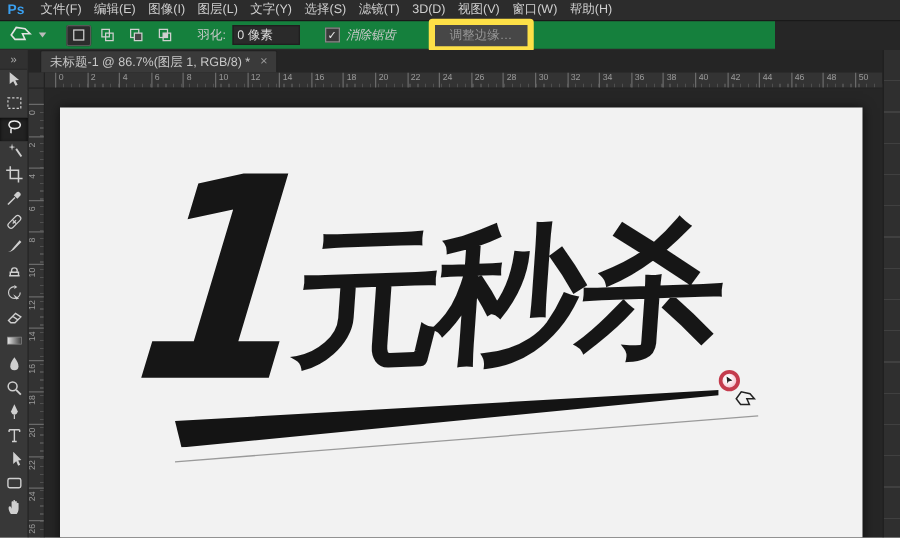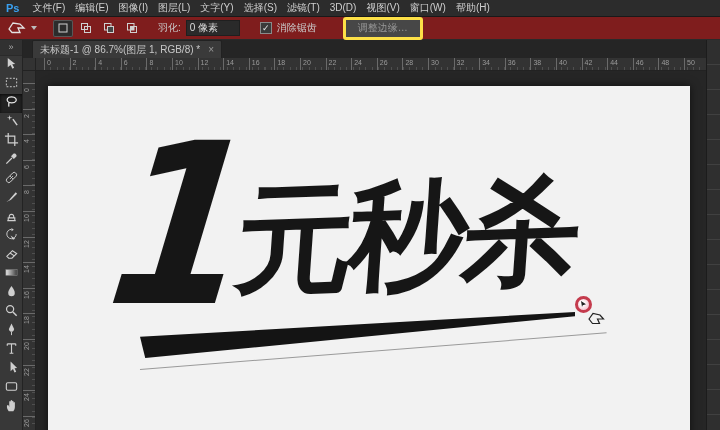--- a/index.html
+++ b/index.html
@@ -13,41 +13,41 @@
   .menubar{
     position:absolute;left:0;top:0;width:720px;height:16px;
     background:#2c2c2c;border-bottom:1px solid #191919;
     display:flex;align-items:center;font-size:10px;color:#cfcfcf;
     white-space:nowrap;
   }
   .ps-logo{color:#3aa0f0;font-weight:bold;font-size:11px;padding:0 8px 0 6px;}
   .menu-item{padding:0 5px;line-height:16px;}
   
   .optionsbar{
-    position:absolute;left:0;top:17px;width:720px;height:22px;
-    background:#7f1d1d;border-bottom:1px solid #2a2a2a;
+    position:absolute;left:0;top:17px;width:620px;height:22px;
+    background:#15803d;border-bottom:1px solid #2a2a2a;
     display:flex;align-items:center;font-size:10px;color:#c9c9c9;
   }
   .preset{display:flex;align-items:center;padding:0 4px 0 7px;}
   .caret{width:0;height:0;border-left:3px solid transparent;border-right:3px solid transparent;
     border-top:4px solid #bbb;margin-left:4px;}
   .modes{display:flex;gap:3px;margin-left:12px;}
   .mode{width:20px;height:17px;display:flex;align-items:center;justify-content:center;border-radius:2px;}
   .mode.active{background:#2c2c2c;box-shadow:inset 0 0 0 1px #585858;}
   .feather-label{margin-left:16px;}
   .feather-input{
     width:46px;height:14px;background:#2a2a2a;border:1px solid #1f1f1f;
     color:#ddd;font-size:10px;padding:0 3px;margin-left:5px;
     font-family:"Liberation Sans","DejaVu Sans",sans-serif;
   }
   .checkbox{width:10px;height:10px;background:#3a3a3a;border:1px solid #8a8a8a;margin-left:20px;
     display:flex;align-items:center;justify-content:center;color:#e8e8e8;font-size:9px;line-height:1;}
-  .aa-label{margin-left:5px;}
+  .aa-label{margin-left:5px;font-style:italic;}
   .refine-btn{
-    margin-left:26px;background:#474747;border:3px solid #fde047;border-radius:3px;
+    margin-left:26px;background:#474747;border:5px solid #fde047;border-radius:3px;
     color:#979797;font-size:10px;padding:1px 12px 2px;
     font-family:"Liberation Sans","DejaVu Sans",sans-serif;
   }
   
   .workspace{position:absolute;left:0;top:40px;width:720px;bottom:0;}
   .toolbar{
     position:absolute;left:0;top:0;bottom:0;width:22px;
     background:#383838;border-right:1px solid #232323;
   }
   .collapse{height:15px;text-align:center;color:#aaa;font-size:9px;line-height:14px;background:#313131;border-bottom:1px solid #2a2a2a;}

